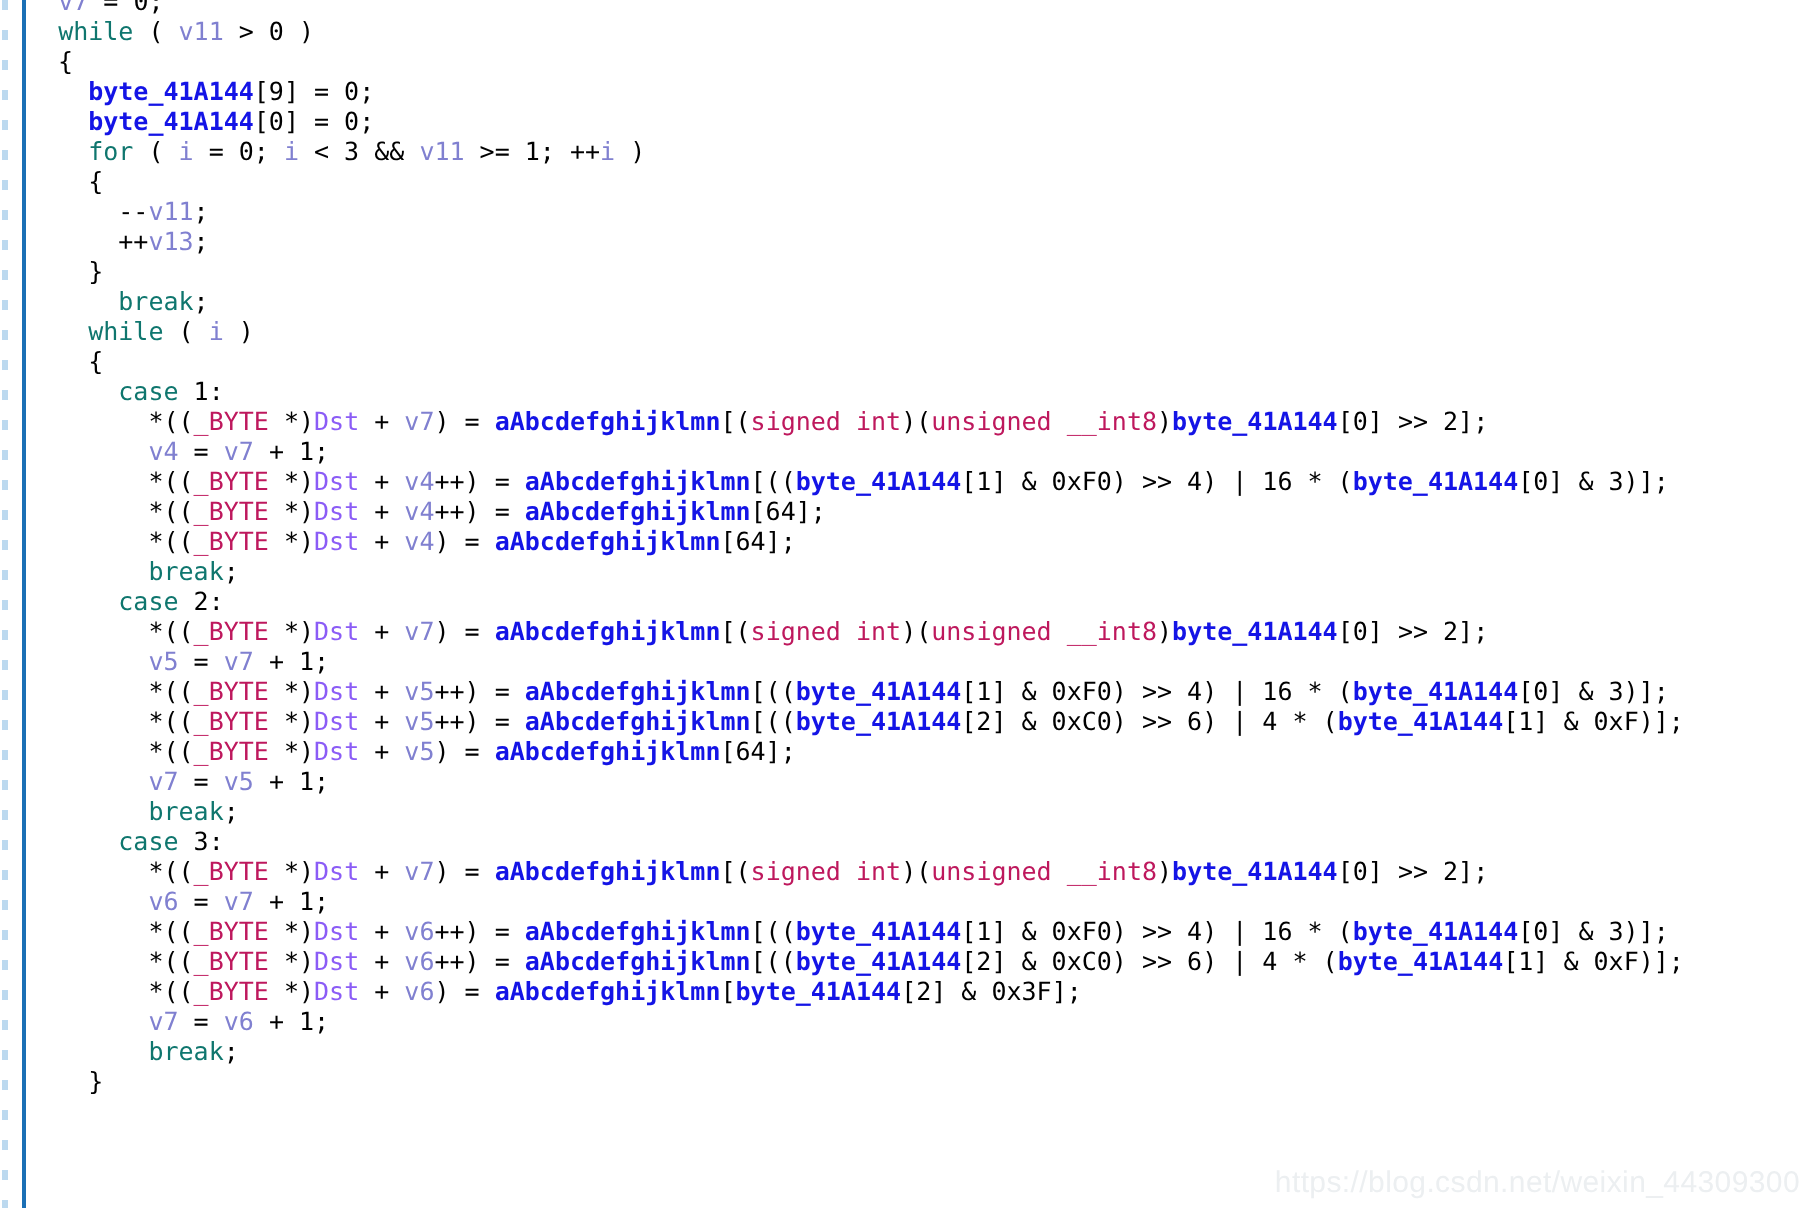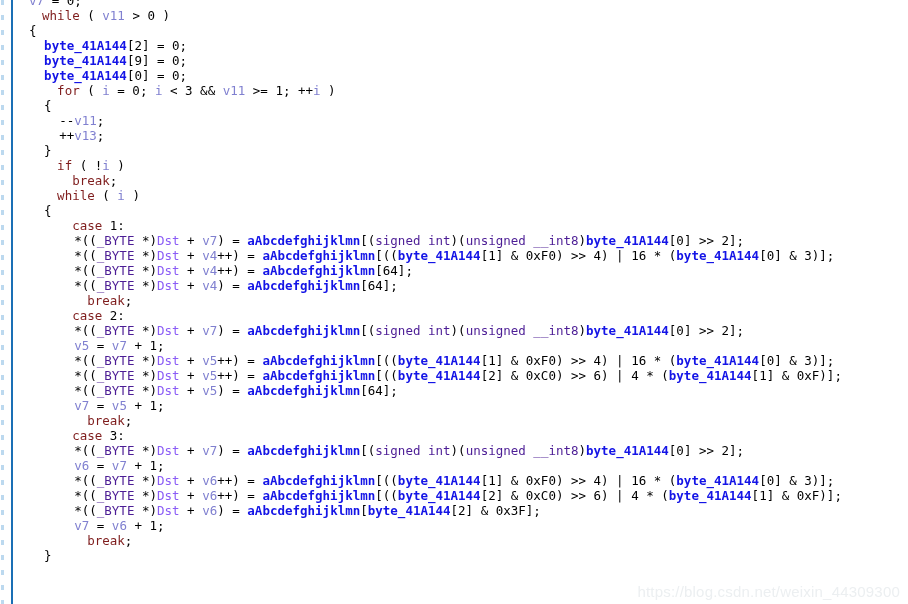--- a/index.html
+++ b/index.html
@@ -70,26 +70,26 @@
   }
   
   #code .lines {
     position: absolute;
     left: 0;
     top: -7px;
     width: 894px;
   }
 
   
-  .kw   { color: #7f1d1d; margin-left: 13px; }            
+  .kw   { color: #0f766e; }            
   .pun  { color: #000000; }
   .loc  { color: #8080d0; }            
   .glb  { color: #1414e6; font-weight: 700; }  
   .arg  { color: #8b5cf6; }            
-  .typ  { color: #4c1d95; }            
+  .typ  { color: #be185d; }            
 
   
   #watermark {
     position: absolute;
     right: 8px;
     bottom: 4px;
     font-family: "Liberation Sans", sans-serif;
     font-size: 15px;
     color: #eceff1;
     letter-spacing: 0.2px;
@@ -105,34 +105,33 @@
   <div id="gutter">
     <div class="ticks"></div>
     <div class="rail"></div>
   </div>
 
   <div id="code">
     <div class="lines" id="code-lines">
         <div class="line"><span class="pun">  </span><span class="loc">v7</span><span class="pun"> = 0;</span></div>
         <div class="line"><span class="pun">  </span><span class="kw">while</span><span class="pun"> ( </span><span class="loc">v11</span><span class="pun"> &gt; 0 )</span></div>
         <div class="line"><span class="pun">  {</span></div>
-        <div class="line"><span class="pun">    </span><span class="glb">byte_41A144</span><span class="pun">[2] = 0;</span></div>
         <div class="line"><span class="pun">    </span><span class="glb">byte_41A144</span><span class="pun">[9] = 0;</span></div>
         <div class="line"><span class="pun">    </span><span class="glb">byte_41A144</span><span class="pun">[0] = 0;</span></div>
         <div class="line"><span class="pun">    </span><span class="kw">for</span><span class="pun"> ( </span><span class="loc">i</span><span class="pun"> = 0; </span><span class="loc">i</span><span class="pun"> &lt; 3 &amp;&amp; </span><span class="loc">v11</span><span class="pun"> &gt;= 1; ++</span><span class="loc">i</span><span class="pun"> )</span></div>
         <div class="line"><span class="pun">    {</span></div>
         <div class="line"><span class="pun">      --</span><span class="loc">v11</span><span class="pun">;</span></div>
         <div class="line"><span class="pun">      ++</span><span class="loc">v13</span><span class="pun">;</span></div>
         <div class="line"><span class="pun">    }</span></div>
-        <div class="line"><span class="pun">    </span><span class="kw">if</span><span class="pun"> ( !</span><span class="loc">i</span><span class="pun"> )</span></div>
         <div class="line"><span class="pun">      </span><span class="kw">break</span><span class="pun">;</span></div>
         <div class="line"><span class="pun">    </span><span class="kw">while</span><span class="pun"> ( </span><span class="loc">i</span><span class="pun"> )</span></div>
         <div class="line"><span class="pun">    {</span></div>
         <div class="line"><span class="pun">      </span><span class="kw">case</span><span class="pun"> 1:</span></div>
         <div class="line"><span class="pun">        *((</span><span class="typ">_BYTE</span><span class="pun"> *)</span><span class="arg">Dst</span><span class="pun"> + </span><span class="loc">v7</span><span class="pun">) = </span><span class="glb">aAbcdefghijklmn</span><span class="pun">[(</span><span class="typ">signed int</span><span class="pun">)(</span><span class="typ">unsigned __int8</span><span class="pun">)</span><span class="glb">byte_41A144</span><span class="pun">[0] &gt;&gt; 2];</span></div>
+        <div class="line"><span class="pun">        </span><span class="loc">v4</span><span class="pun"> = </span><span class="loc">v7</span><span class="pun"> + 1;</span></div>
         <div class="line"><span class="pun">        *((</span><span class="typ">_BYTE</span><span class="pun"> *)</span><span class="arg">Dst</span><span class="pun"> + </span><span class="loc">v4</span><span class="pun">++) = </span><span class="glb">aAbcdefghijklmn</span><span class="pun">[((</span><span class="glb">byte_41A144</span><span class="pun">[1] &amp; 0xF0) &gt;&gt; 4) | 16 * (</span><span class="glb">byte_41A144</span><span class="pun">[0] &amp; 3)];</span></div>
         <div class="line"><span class="pun">        *((</span><span class="typ">_BYTE</span><span class="pun"> *)</span><span class="arg">Dst</span><span class="pun"> + </span><span class="loc">v4</span><span class="pun">++) = </span><span class="glb">aAbcdefghijklmn</span><span class="pun">[64];</span></div>
         <div class="line"><span class="pun">        *((</span><span class="typ">_BYTE</span><span class="pun"> *)</span><span class="arg">Dst</span><span class="pun"> + </span><span class="loc">v4</span><span class="pun">) = </span><span class="glb">aAbcdefghijklmn</span><span class="pun">[64];</span></div>
         <div class="line"><span class="pun">        </span><span class="kw">break</span><span class="pun">;</span></div>
         <div class="line"><span class="pun">      </span><span class="kw">case</span><span class="pun"> 2:</span></div>
         <div class="line"><span class="pun">        *((</span><span class="typ">_BYTE</span><span class="pun"> *)</span><span class="arg">Dst</span><span class="pun"> + </span><span class="loc">v7</span><span class="pun">) = </span><span class="glb">aAbcdefghijklmn</span><span class="pun">[(</span><span class="typ">signed int</span><span class="pun">)(</span><span class="typ">unsigned __int8</span><span class="pun">)</span><span class="glb">byte_41A144</span><span class="pun">[0] &gt;&gt; 2];</span></div>
         <div class="line"><span class="pun">        </span><span class="loc">v5</span><span class="pun"> = </span><span class="loc">v7</span><span class="pun"> + 1;</span></div>
         <div class="line"><span class="pun">        *((</span><span class="typ">_BYTE</span><span class="pun"> *)</span><span class="arg">Dst</span><span class="pun"> + </span><span class="loc">v5</span><span class="pun">++) = </span><span class="glb">aAbcdefghijklmn</span><span class="pun">[((</span><span class="glb">byte_41A144</span><span class="pun">[1] &amp; 0xF0) &gt;&gt; 4) | 16 * (</span><span class="glb">byte_41A144</span><span class="pun">[0] &amp; 3)];</span></div>
         <div class="line"><span class="pun">        *((</span><span class="typ">_BYTE</span><span class="pun"> *)</span><span class="arg">Dst</span><span class="pun"> + </span><span class="loc">v5</span><span class="pun">++) = </span><span class="glb">aAbcdefghijklmn</span><span class="pun">[((</span><span class="glb">byte_41A144</span><span class="pun">[2] &amp; 0xC0) &gt;&gt; 6) | 4 * (</span><span class="glb">byte_41A144</span><span class="pun">[1] &amp; 0xF)];</span></div>
         <div class="line"><span class="pun">        *((</span><span class="typ">_BYTE</span><span class="pun"> *)</span><span class="arg">Dst</span><span class="pun"> + </span><span class="loc">v5</span><span class="pun">) = </span><span class="glb">aAbcdefghijklmn</span><span class="pun">[64];</span></div>

